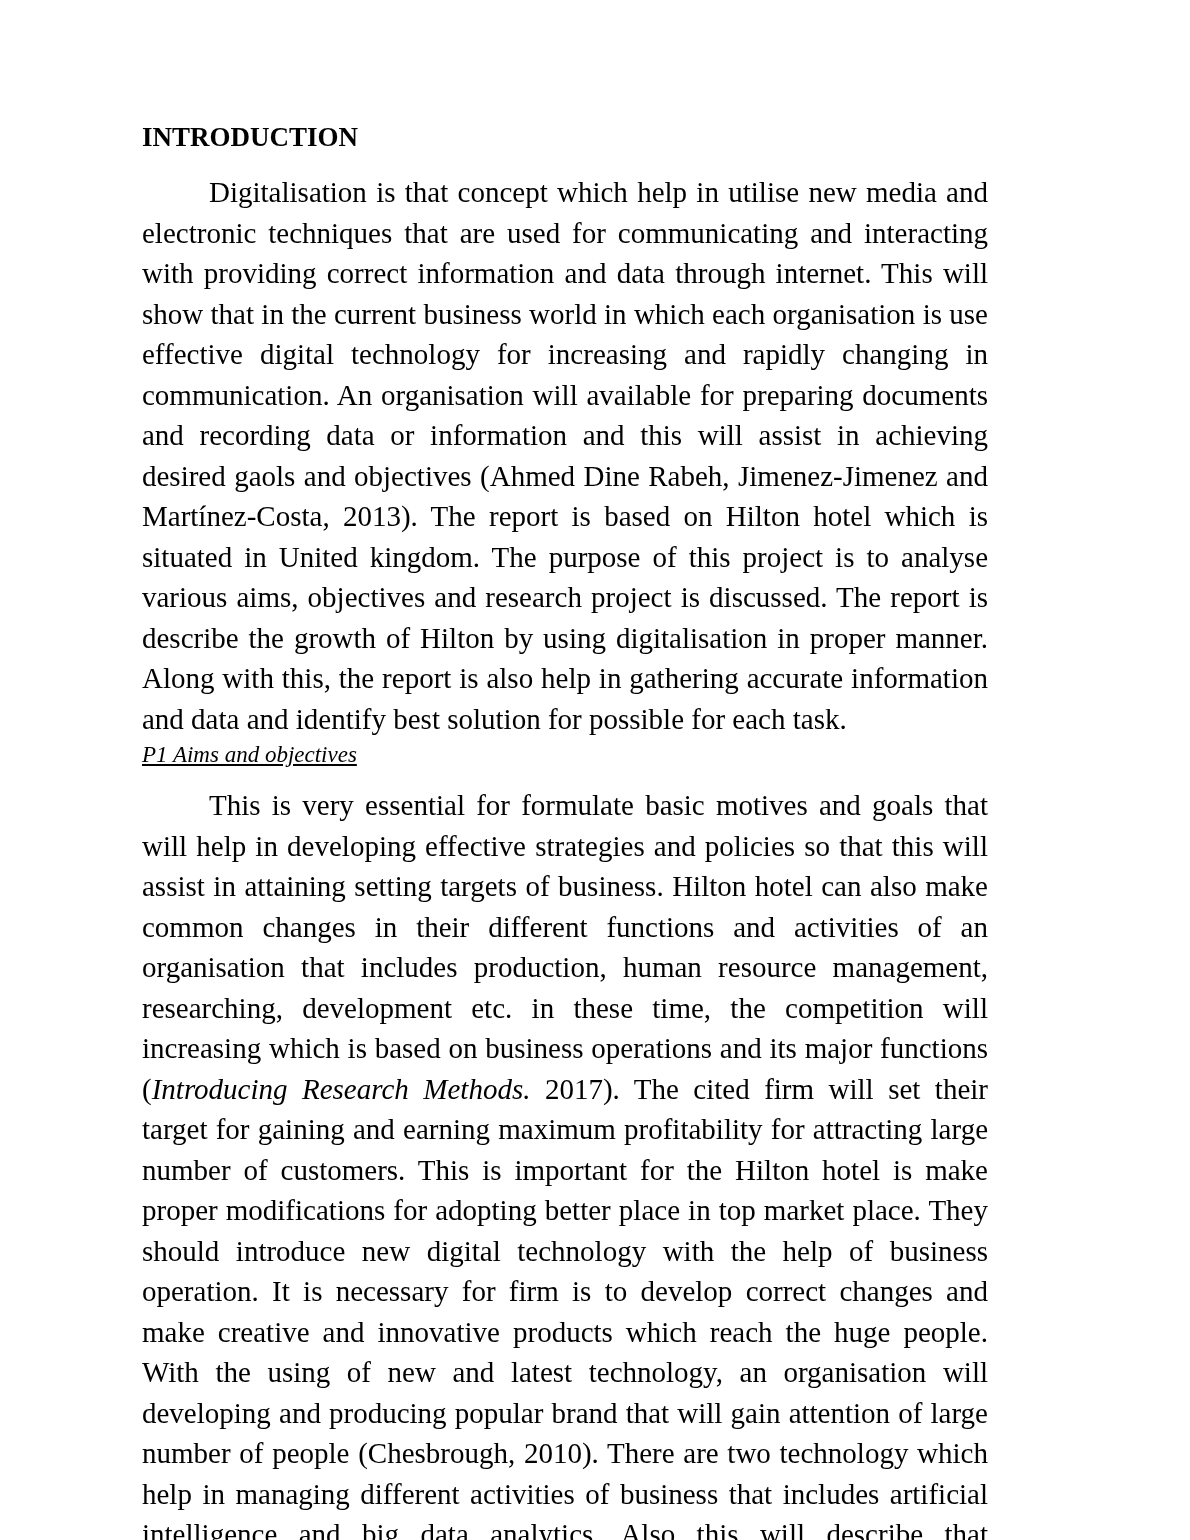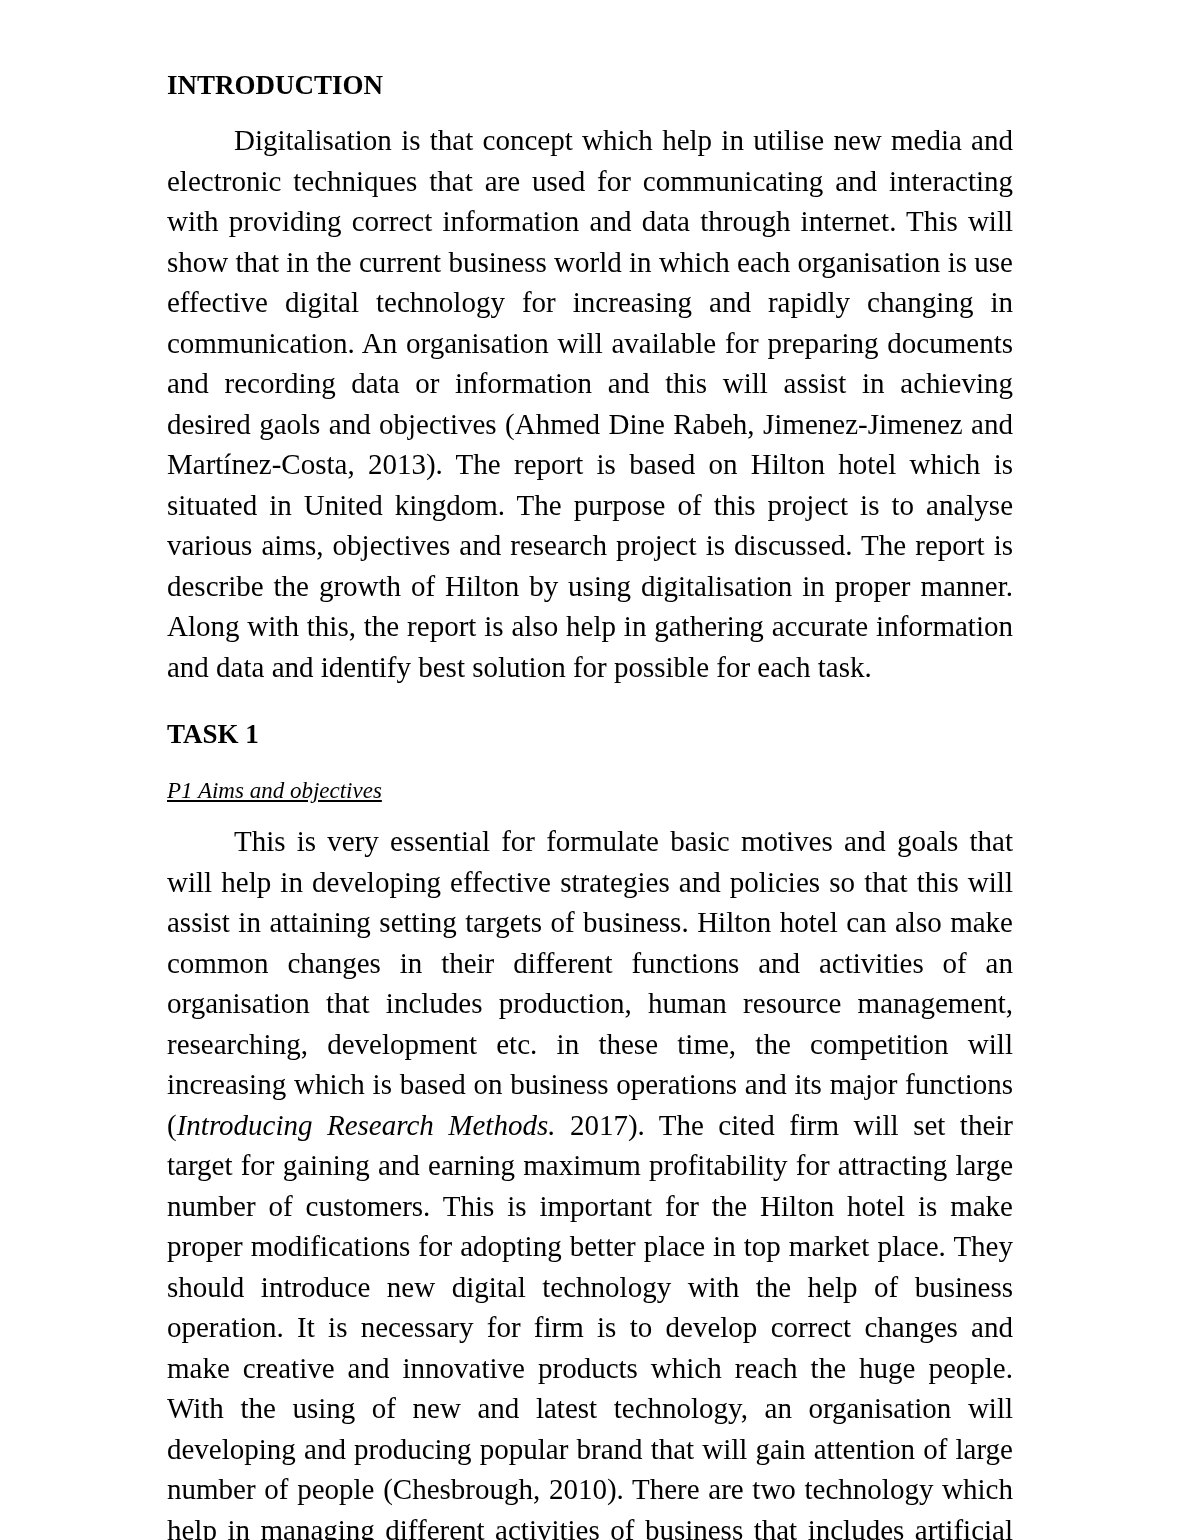--- a/index.html
+++ b/index.html
@@ -6,25 +6,24 @@
     margin: 0;
     padding: 0;
     background: #ffffff;
   }
   .page {
     position: relative;
     width: 1128px;
     height: 1540px;
     background: #ffffff;
     box-sizing: border-box;
-    padding: 68px 140px 0 142px;
+    padding: 120px 140px 0 142px;
     font-family: "Liberation Serif", "DejaVu Serif", serif;
     color: #000000;
     overflow: hidden;
-    margin-left: 25px;
   }
   .heading {
     font-size: 27px;
     font-weight: bold;
     margin: 0 0 18px 0;
     line-height: 34px;
   }
   .heading.task {
     margin-top: 30px;
     margin-bottom: 24px;
@@ -57,21 +56,20 @@
 </style>
 </head>
 <body>
 
 <div class="page">
 
   <h1 class="heading">INTRODUCTION</h1>
 
   <p class="body-par">Digitalisation is that concept which help in utilise new media and electronic techniques that are used for communicating and interacting with providing correct information and data through internet. This will show that in the current business world in which each organisation is use effective digital technology for increasing and rapidly changing in communication. An organisation will available for preparing documents and recording data or information and this will assist in achieving desired gaols and objectives (Ahmed Dine Rabeh, Jimenez-Jimenez and Martínez-Costa, 2013). The report is based on Hilton hotel which is situated in United kingdom. The purpose of this project is to analyse various aims, objectives and research project is discussed. The report is describe the growth of Hilton by using digitalisation in proper manner. Along with this, the report is also help in gathering accurate information and data and identify best solution for possible for each task.</p>
 
-  <h1 class="heading task">TASK 1</h1>
 
   <h2 class="subheading">P1 Aims and objectives</h2>
 
   <p class="body-par"><span>This is very essential for formulate basic motives and goals that will help in developing effective strategies and policies so that this will assist in attaining setting targets of business. Hilton hotel can also make common changes in their different functions and activities of an organisation that includes production, human resource management, researching, development etc. in these time, the competition will increasing which is based on business operations and its major functions (</span><em>Introducing Research Methods.</em><span> 2017). The cited firm will set their target for gaining and earning maximum profitability for attracting large number of customers. This is important for the Hilton hotel is make proper modifications for adopting better place in top market place. They should introduce new digital technology with the help of business operation. It is necessary for firm is to develop correct changes and make creative and innovative products which reach the huge people. With the using of new and latest technology, an organisation will developing and producing popular brand that will gain attention of large number of people (Chesbrough, 2010). There are two technology which help in  managing different activities of business that includes artificial intelligence and big data analytics. Also this will describe that digitalisation is directly impact on positive side of growth and success.</span></p>
 
   <p class="topic-line">Topic: Impact of digitalisation on business growth on small businesses and innovation</p>
 
 </div>
 
 </body></html>

